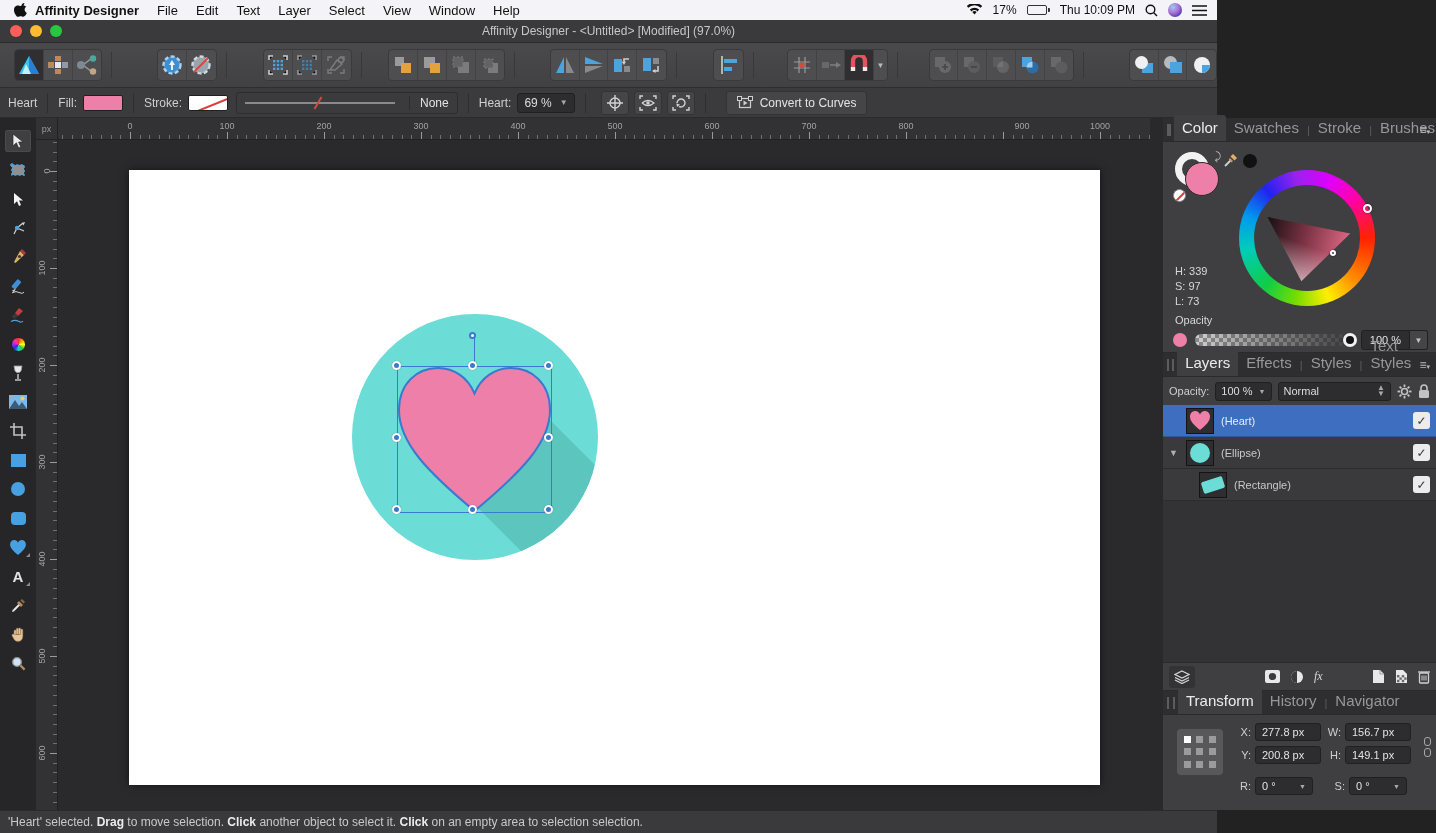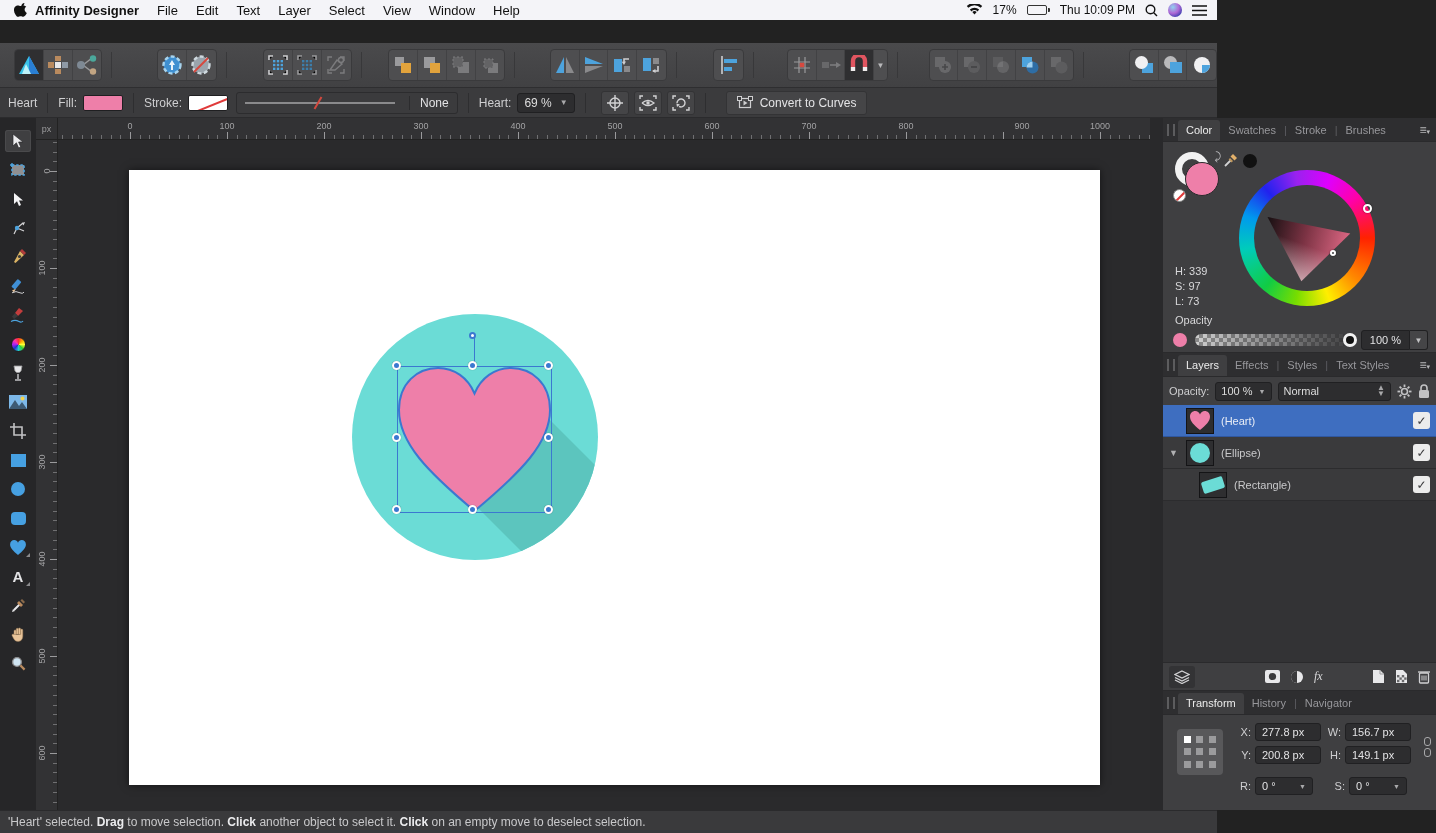--- a/index.html
+++ b/index.html
@@ -117,21 +117,21 @@
 
   .panel-gap { position:absolute; left:1150px; top:0; bottom:0; width:13px; background:#29292b; }
 
   
   .rpanel { position:absolute; left:1163px; top:0; width:273px; height:692px; background:#3f3f41;
     display:flex; flex-direction:column; font-size:11px; color:#cfcfd1; }
   .tabbar { height:24px; background:#2e2e30; display:flex; align-items:flex-end; padding-left:4px;
     border-bottom:1px solid #2a2a2c; position:relative; flex:none; }
   .drag-handle { width:8px; height:12px; margin:0 3px 5px 0;
     border-left:2px solid #5c5c5e; border-right:2px solid #5c5c5e; }
-  .tab { padding:4px 8px 5px; color:#97979b; font-size:11px; }
+  .tab { padding:4px 8px 5px; color:#97979b; font-size:15px; }
   .tab.active { background:#3f3f41; color:#ececec; border-radius:3px 3px 0 0; }
   .tab-sep { color:#5d5d61; padding:4px 0 5px; }
   .panel-menu { position:absolute; right:6px; top:6px; color:#b9b9bb; font-size:12px; line-height:1; }
 
   
   .color-section { height:234px; flex:none; position:relative; }
   .color-content { position:relative; height:210px; }
   .fs-indicator { position:absolute; left:12px; top:10px; width:52px; height:52px; }
   .fs-stroke-ring { position:absolute; left:0; top:0; width:34px; height:34px; border-radius:50%;
     border:7px solid #f2f2f2; }
@@ -272,20 +272,28 @@
             <g stroke="#111" stroke-width="1.5">
               <line x1="0" y1="1" x2="15" y2="1"></line>
               <line x1="0" y1="5.5" x2="15" y2="5.5"></line>
               <line x1="0" y1="10" x2="15" y2="10"></line>
             </g>
           </svg>
       </span>
     </span>
   </div>
 
+  <div class="titlebar">
+    <span class="traffic">
+      <span class="t-close"></span>
+      <span class="t-min"></span>
+      <span class="t-zoom"></span>
+    </span>
+    <span class="title">Affinity Designer - &lt;Untitled&gt; [Modified] (97.0%)</span>
+  </div>
 
   <div class="toolbar">
     <div style="width:18px"></div>
     <div class="tb-group">
       <div class="tb-btn sel">
         <svg width="22" height="20" viewBox="0 0 22 20">
             <path d="M11 1 L21 19 H1 Z" fill="#39c3e8"></path>
             <path d="M11 1 L21 19 H11 Z" fill="#2a7fd4"></path>
             <path d="M8 9 L13 19 H4 Z" fill="#bdf2f8"></path>
           </svg>
@@ -1146,15 +1154,15 @@
                 <span>0 °</span>
                 <span style="font-size:7px;color:#a9a9ab">▼</span>
               </span>
           </div>
         </div>
       </div>
     </div>
   </div>
 
   <div class="statusbar">
-    <span id="status-text"><span>'Heart' selected. </span><b>Drag</b><span> to move selection. </span><b>Click</b><span> another object to select it. </span><b>Click</b><span> on an empty move to deselect selection.</span></span>
+    <span id="status-text"><span>'Heart' selected. </span><b>Drag</b><span> to move selection. </span><b>Click</b><span> another object to select it. </span><b>Click</b><span> on an empty area to selection selection.</span></span>
   </div>
 </div>
 
 </body></html>

